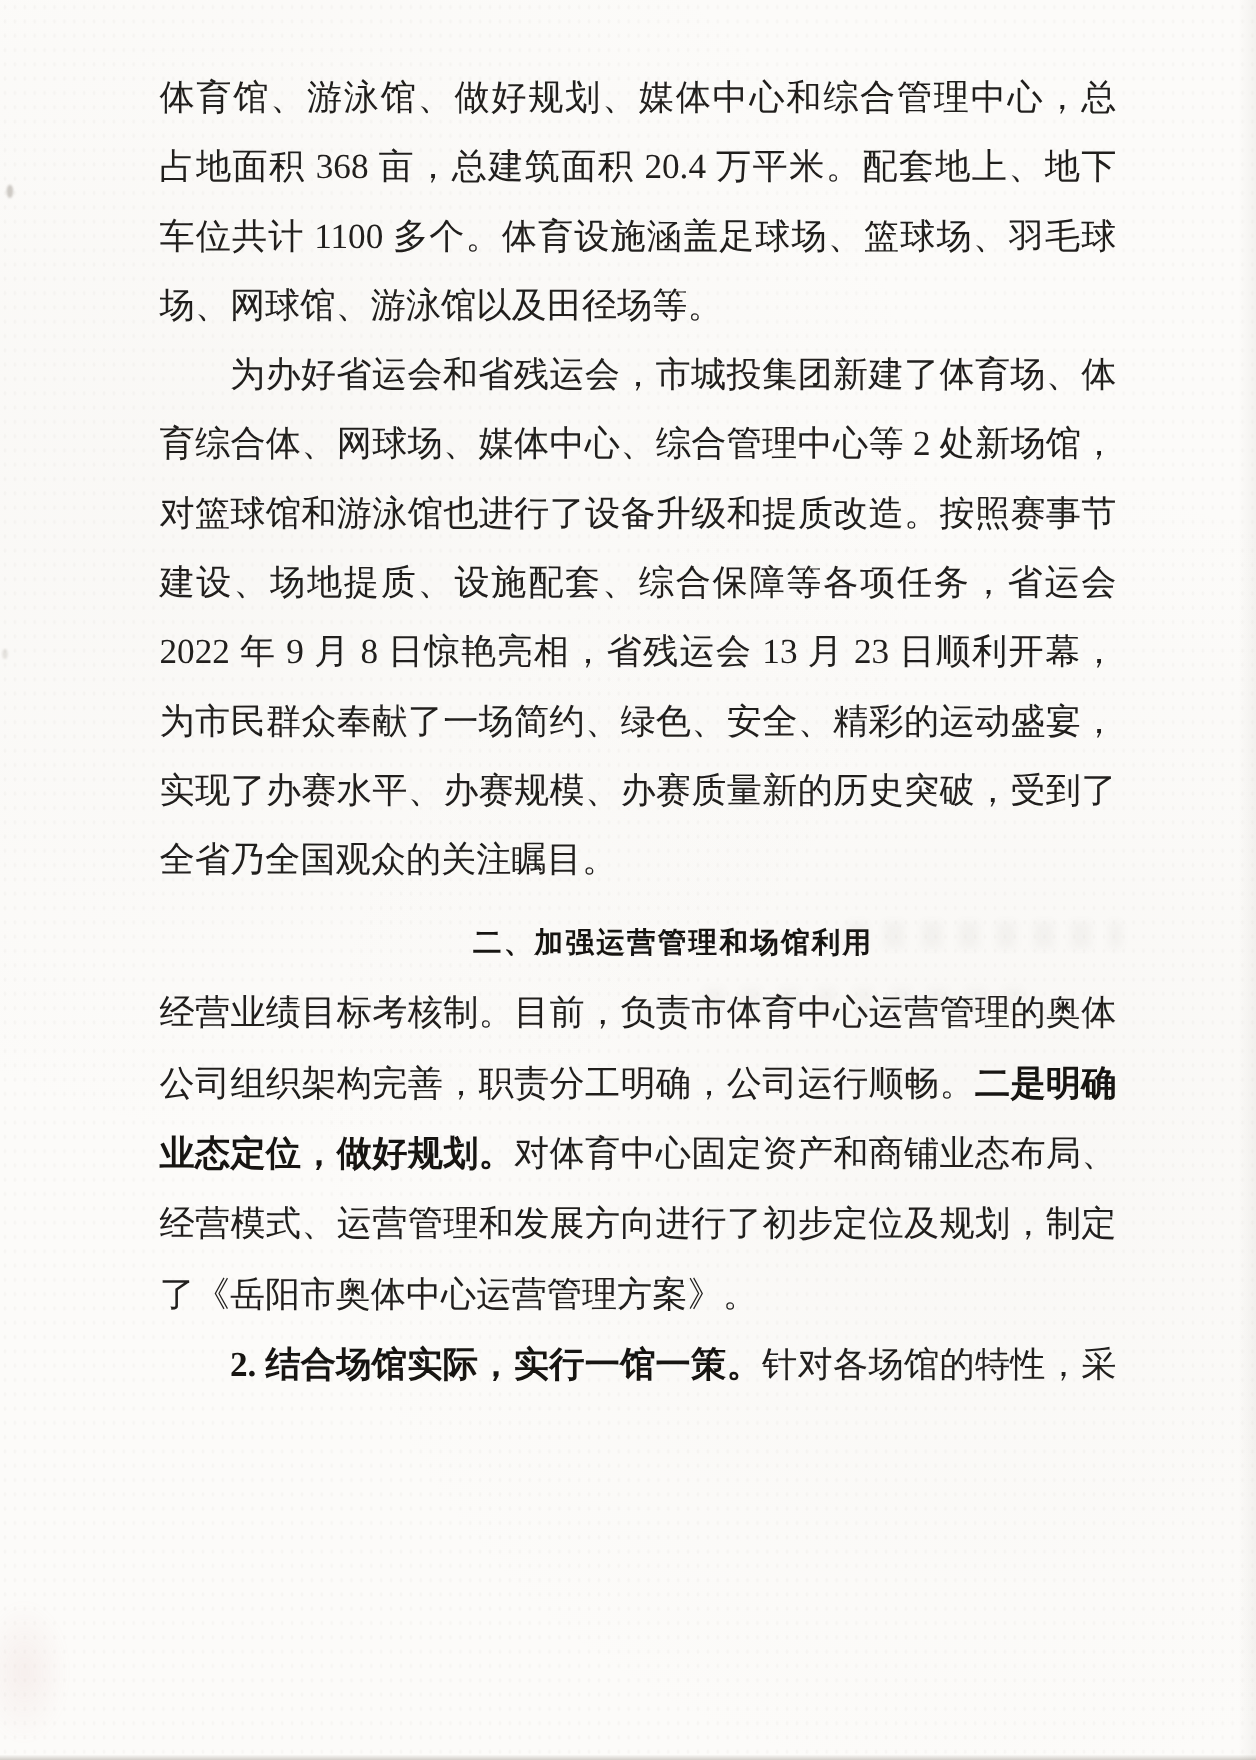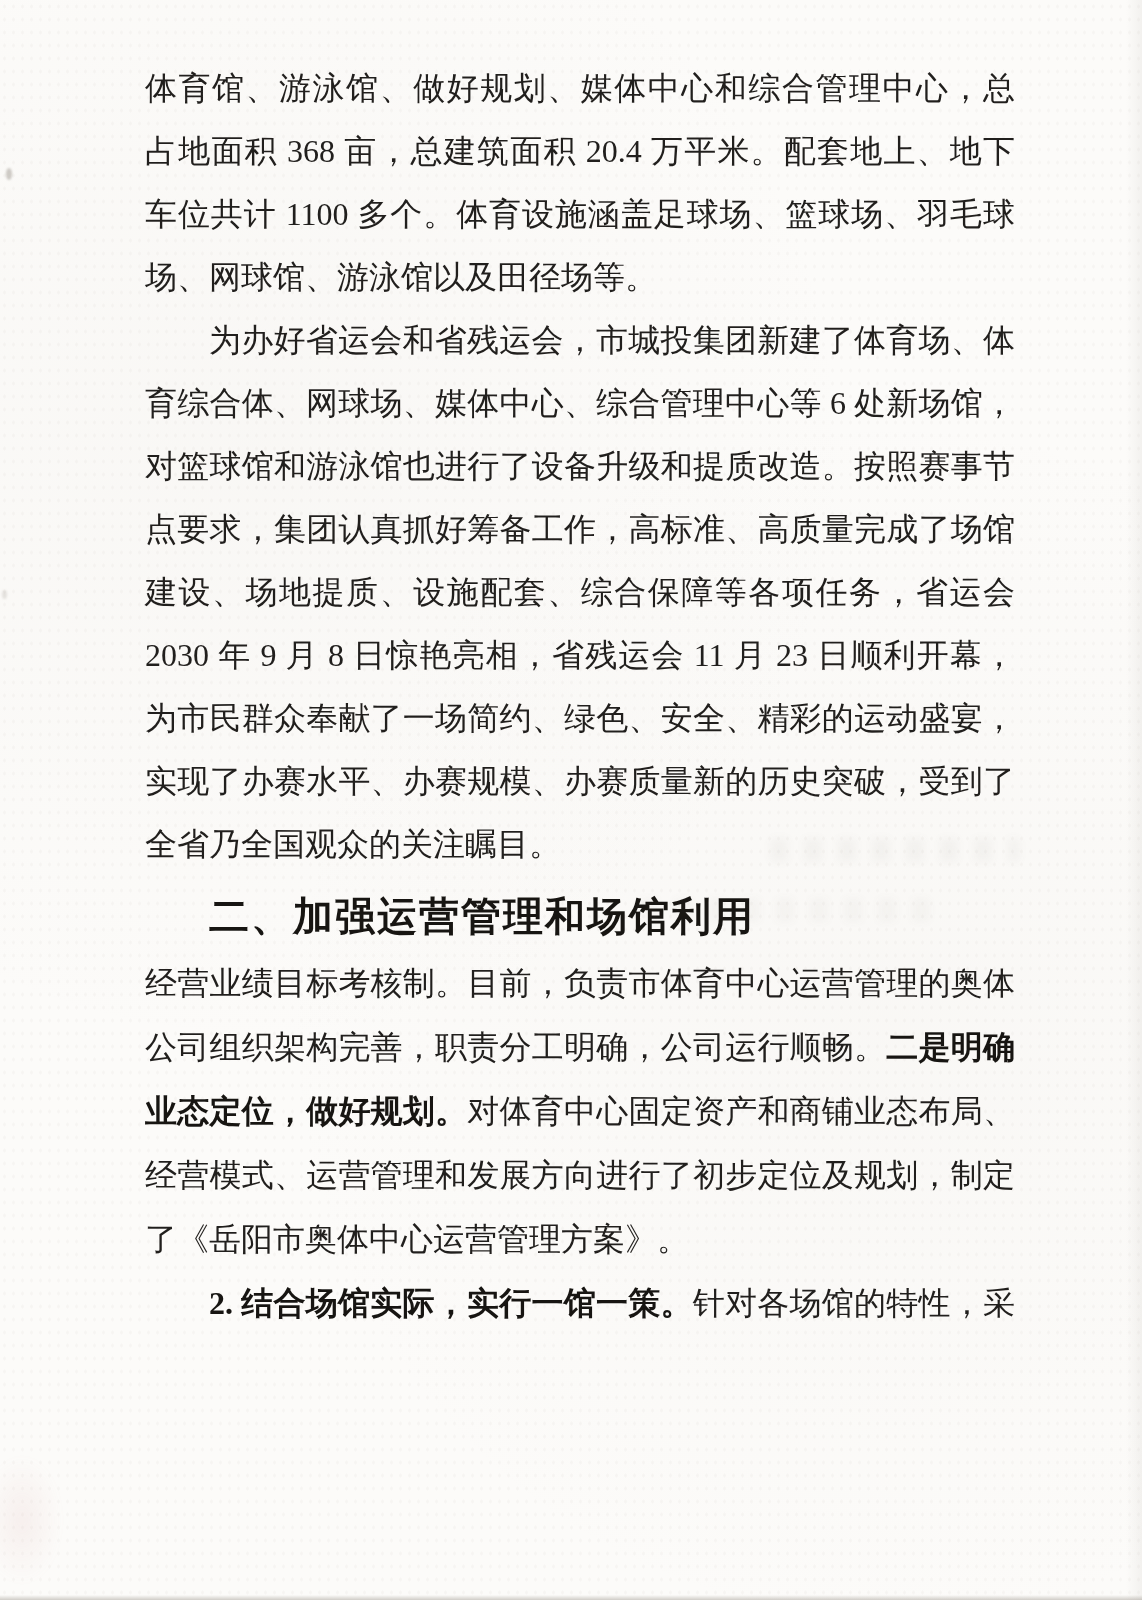--- a/index.html
+++ b/index.html
@@ -18,22 +18,22 @@
     font-family:"Liberation Serif","DejaVu Serif",serif;
     font-size:32px;color:#211f1d;
     text-rendering:optimizeLegibility;
   }
   .line{height:63px;line-height:63px;white-space:nowrap;text-align:left;}
   .line.p2{height:64px;line-height:64px;}
   .line.j{text-align:justify;text-align-last:justify;white-space:normal;}
   .line.ind{text-indent:64px;}
   .line.h{
     margin-top:12px;
-    font-family:Liberation Mono, monospace;
-    font-weight:700;font-size:40px;letter-spacing:2px;color:#181715;
+    font-family:Liberation Serif, serif;
+    font-weight:700;font-size:26px;letter-spacing:2px;color:#181715;text-align:center;
   }
   .seg{font-weight:400;}
   .seg.b{font-weight:700;color:#171512;}
   
   .artifact{position:absolute;pointer-events:none;}
   .ghost{
     background:repeating-linear-gradient(90deg,
       rgba(110,104,96,.35) 0 18px, transparent 18px 34px);
     filter:blur(4px);opacity:.14;border-radius:4px;
   }
@@ -53,25 +53,24 @@
 </style>
 </head>
 <body>
 
 <div id="doc">
     <div class="line j"><span class="seg">体育馆、游泳馆、做好规划、媒体中心和综合管理中心，总</span></div>
     <div class="line j"><span class="seg">占地面积 368 亩，总建筑面积 20.4 万平米。配套地上、地下</span></div>
     <div class="line j"><span class="seg">车位共计 1100 多个。体育设施涵盖足球场、篮球场、羽毛球</span></div>
     <div class="line"><span class="seg">场、网球馆、游泳馆以及田径场等。</span></div>
     <div class="line j ind"><span class="seg">为办好省运会和省残运会，市城投集团新建了体育场、体</span></div>
-    <div class="line j"><span class="seg">育综合体、网球场、媒体中心、综合管理中心等 6 处新场馆，</span></div>
+    <div class="line j"><span class="seg">育综合体、网球场、媒体中心、综合管理中心等 2 处新场馆，</span></div>
     <div class="line j"><span class="seg">对篮球馆和游泳馆也进行了设备升级和提质改造。按照赛事节</span></div>
-    <div class="line j"><span class="seg">点要求，集团认真抓好筹备工作，高标准、高质量完成了场馆</span></div>
     <div class="line j"><span class="seg">建设、场地提质、设施配套、综合保障等各项任务，省运会</span></div>
-    <div class="line j"><span class="seg">2030 年 9 月 8 日惊艳亮相，省残运会 11 月 23 日顺利开幕，</span></div>
+    <div class="line j"><span class="seg">2022 年 9 月 8 日惊艳亮相，省残运会 13 月 23 日顺利开幕，</span></div>
     <div class="line j"><span class="seg">为市民群众奉献了一场简约、绿色、安全、精彩的运动盛宴，</span></div>
     <div class="line j"><span class="seg">实现了办赛水平、办赛规模、办赛质量新的历史突破，受到了</span></div>
     <div class="line"><span class="seg">全省乃全国观众的关注瞩目。</span></div>
     <div class="line ind h"><span class="seg b">二、加强运营管理和场馆利用</span></div>
     <div class="line p2 j"><span class="seg">经营业绩目标考核制。目前，负责市体育中心运营管理的奥体</span></div>
     <div class="line p2 j"><span class="seg">公司组织架构完善，职责分工明确，公司运行顺畅。</span><span class="seg b">二是明确</span></div>
     <div class="line p2 j"><span class="seg b">业态定位，做好规划。</span><span class="seg">对体育中心固定资产和商铺业态布局、</span></div>
     <div class="line p2 j"><span class="seg">经营模式、运营管理和发展方向进行了初步定位及规划，制定</span></div>
     <div class="line p2"><span class="seg">了《岳阳市奥体中心运营管理方案》。</span></div>
     <div class="line p2 j ind"><span class="seg b">2. 结合场馆实际，实行一馆一策。</span><span class="seg">针对各场馆的特性，采</span></div>

